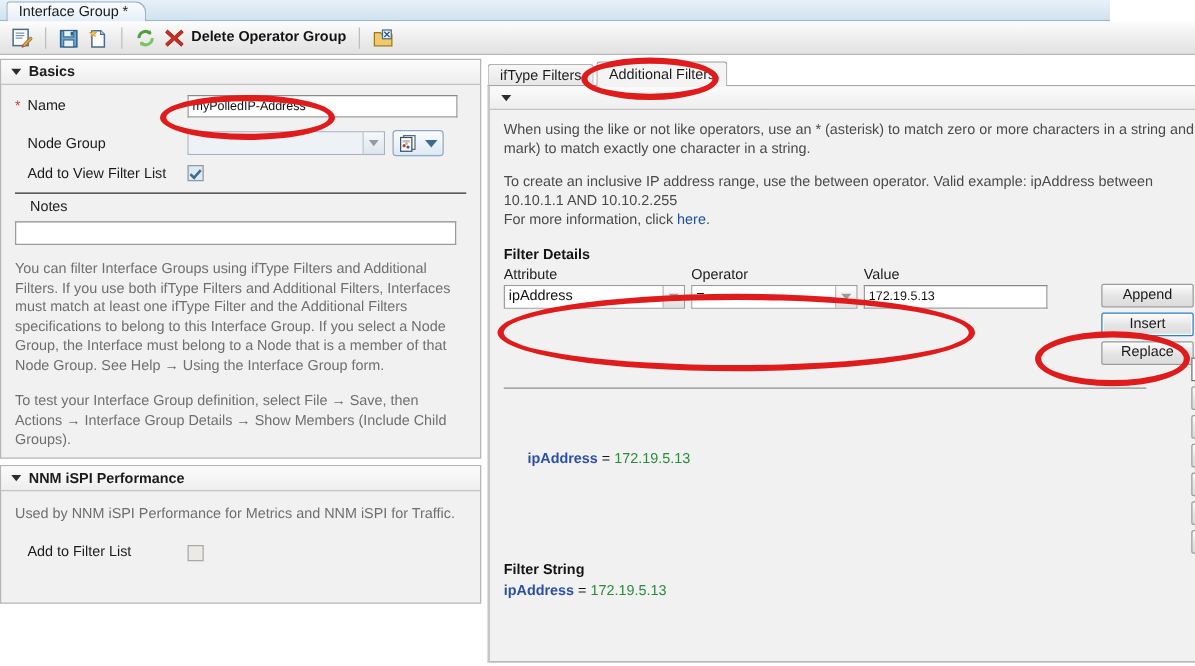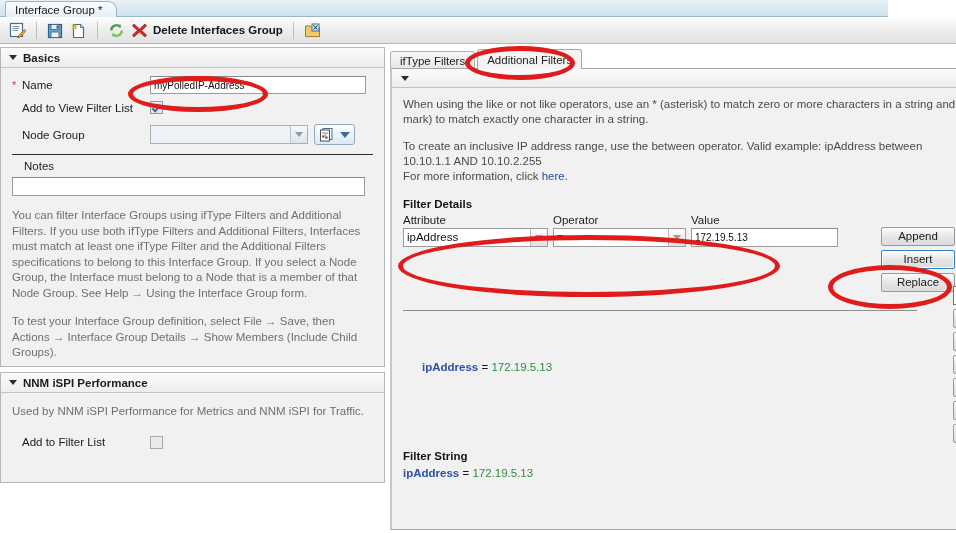--- a/index.html
+++ b/index.html
@@ -437,21 +437,21 @@
       </svg>
     </span>
   </div>
 
   <div class="tb-item">
     <span class="ico">
       <svg width="17" height="17" viewBox="0 0 17 17">
         <path d="M3 2 L8.5 7 L14 2 L15.5 4 L10.5 8.5 L15.5 13 L14 15 L8.5 10 L3 15 L1.5 13 L6.5 8.5 L1.5 4 Z" fill="#cf2d22" stroke="#8f1d15" stroke-width="0.7"></path>
       </svg>
     </span>
-    <span class="tb-label">Delete Interfaces Group</span>
+    <span class="tb-label">Delete Operator Group</span>
   </div>
 
   <div class="tb-sep"></div>
 
   <div class="tb-item">
     <span class="ico">
       <svg width="17" height="17" viewBox="0 0 17 17">
         <path d="M1.5 4 h5 l1.2 1.6 h7.8 v9 h-14 z" fill="#f0c96a" stroke="#a07a1e" stroke-width="1"></path>
         <rect x="8" y="2" width="7" height="7" fill="#eef3f8" stroke="#4a6b8a" stroke-width="1"></rect>
         <path d="M9.4 3.4 L13.6 7.6 M13.6 3.4 L9.4 7.6" stroke="#2d5e86" stroke-width="1.1"></path>
@@ -468,26 +468,20 @@
       <div class="section-hdr">
         <span class="tri"></span>
         <span>Basics</span>
       </div>
       <div class="section-body">
 
         <div class="frow">
           <span class="req-star">*</span>
           <span class="flabel" style="width:128px;">Name</span>
           <input class="txt" style="width: 216px;" value="myPolledIP-Address">
-        </div>
-
-        <div class="frow">
-          <span class="req-star"></span>
-          <span class="flabel" style="width:128px;">Add to View Filter List</span>
-          <span class="cbox checked"></span>
         </div>
 
         <div class="frow" style="margin-top:10px;">
           <span class="req-star"></span>
           <span class="flabel" style="width:128px;">Node Group</span>
           <span class="combo" style="width:158px;">
             <span class="cfield"></span>
             <span class="carrow">
                 <i></i>
               </span>
@@ -500,20 +494,26 @@
                 <rect x="3" y="5" width="6" height="2" fill="#b5c4d2"></rect>
                 <circle cx="4.3" cy="9.5" r="1.3" fill="#d03a2e"></circle>
                 <circle cx="7.4" cy="10.6" r="1.3" fill="#2e66b0"></circle>
                 <circle cx="6.2" cy="7.8" r="1.2" fill="#e8b63b"></circle>
               </svg>
             </span>
             <span class="pa"></span>
           </span>
         </div>
 
+        <div class="frow">
+          <span class="req-star"></span>
+          <span class="flabel" style="width:128px;">Add to View Filter List</span>
+          <span class="cbox checked"></span>
+        </div>
+
         <div class="hr"></div>
 
         <div style="padding-left:14px;">
           <span class="flabel">Notes</span>
         </div>
         <div style="padding:5px 2px 0 2px;">
           <input class="txt" style="width: 353px; height: 19px;" value="">
         </div>
 
         <div class="helptext" style="margin-top:12px;">

